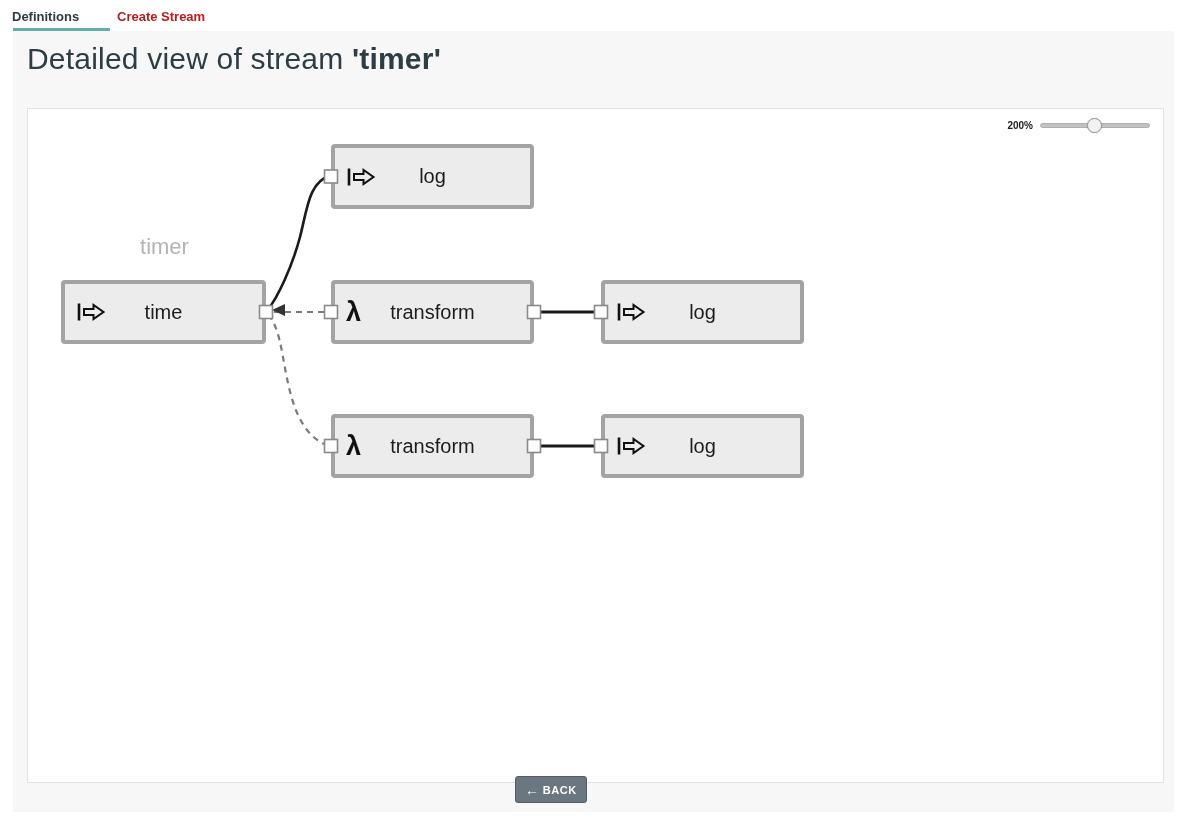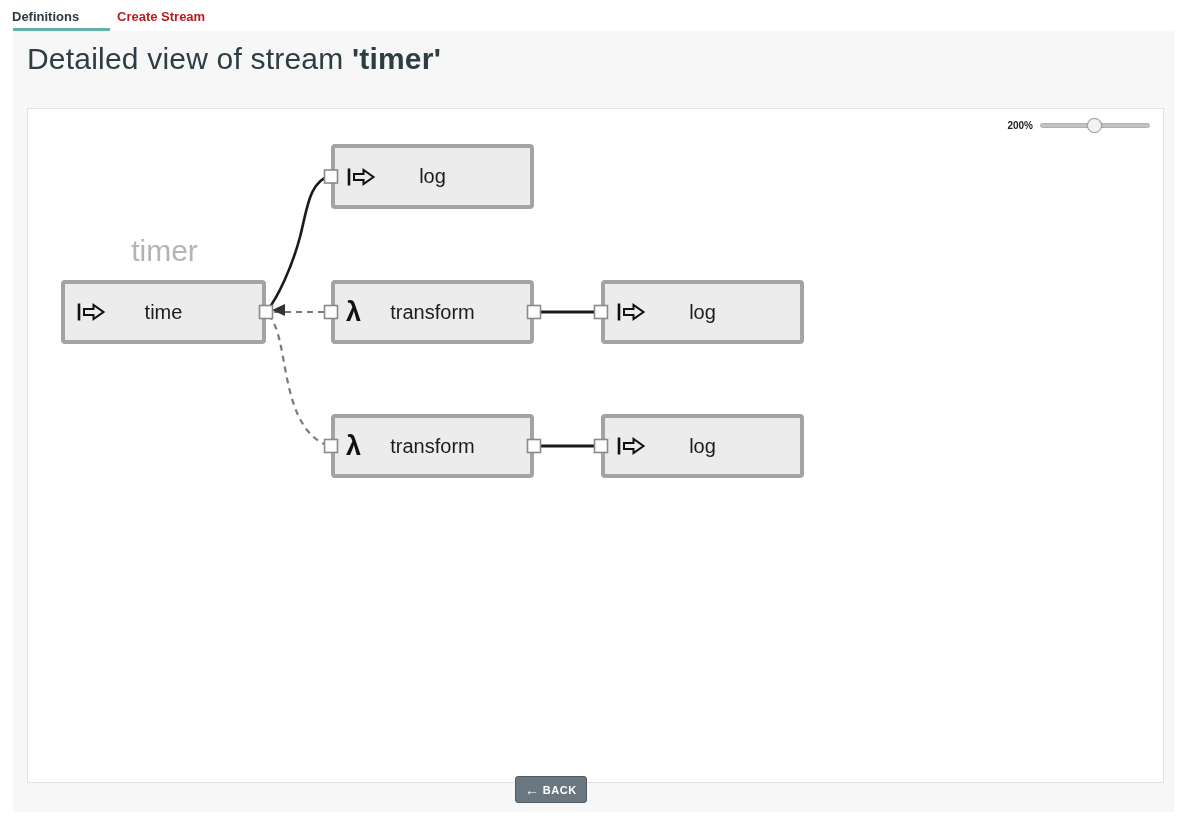--- a/index.html
+++ b/index.html
@@ -40,21 +40,21 @@
           font-size:20px; color:#1c1c1c; }
   .node .icon { position:absolute; left:11px; top:50%; transform:translateY(-50%); line-height:0; }
   .node .lambda { font-size:27px; font-weight:600; color:#111; line-height:1; }
   .n-log-top { left:303px; top:35px; height:65px; }
   .n-time { left:33px; top:171px; width:205px; }
   .n-transform-s { left:303px; top:171px; }
   .n-log-s { left:573px; top:171px; }
   .n-transform-m { left:303px; top:305px; }
   .n-log-m { left:573px; top:305px; }
 
-  .grouplabel { position:absolute; width:203px; text-align:center; font-size:30px; color:#b4b4b4; }
+  .grouplabel { position:absolute; width:203px; text-align:center; font-size:22px; color:#b4b4b4; }
   .g-timer { left:34px; width:205px; top:125px; }
   .g-seconds { left:303px; top:125px; }
   .g-miniutes { left:303px; top:259px; }
 
   .links { position:absolute; left:0; top:0; width:1137px; height:675px; z-index:3; pointer-events:none; }
 
   
   .back-btn { position:absolute; left:502px; top:745px; width:72px; height:27px;
               background:#6a7680; border:1px solid #525c66; border-radius:3px;
               color:#ffffff; font-size:11px; font-weight:700; letter-spacing:0.6px;

